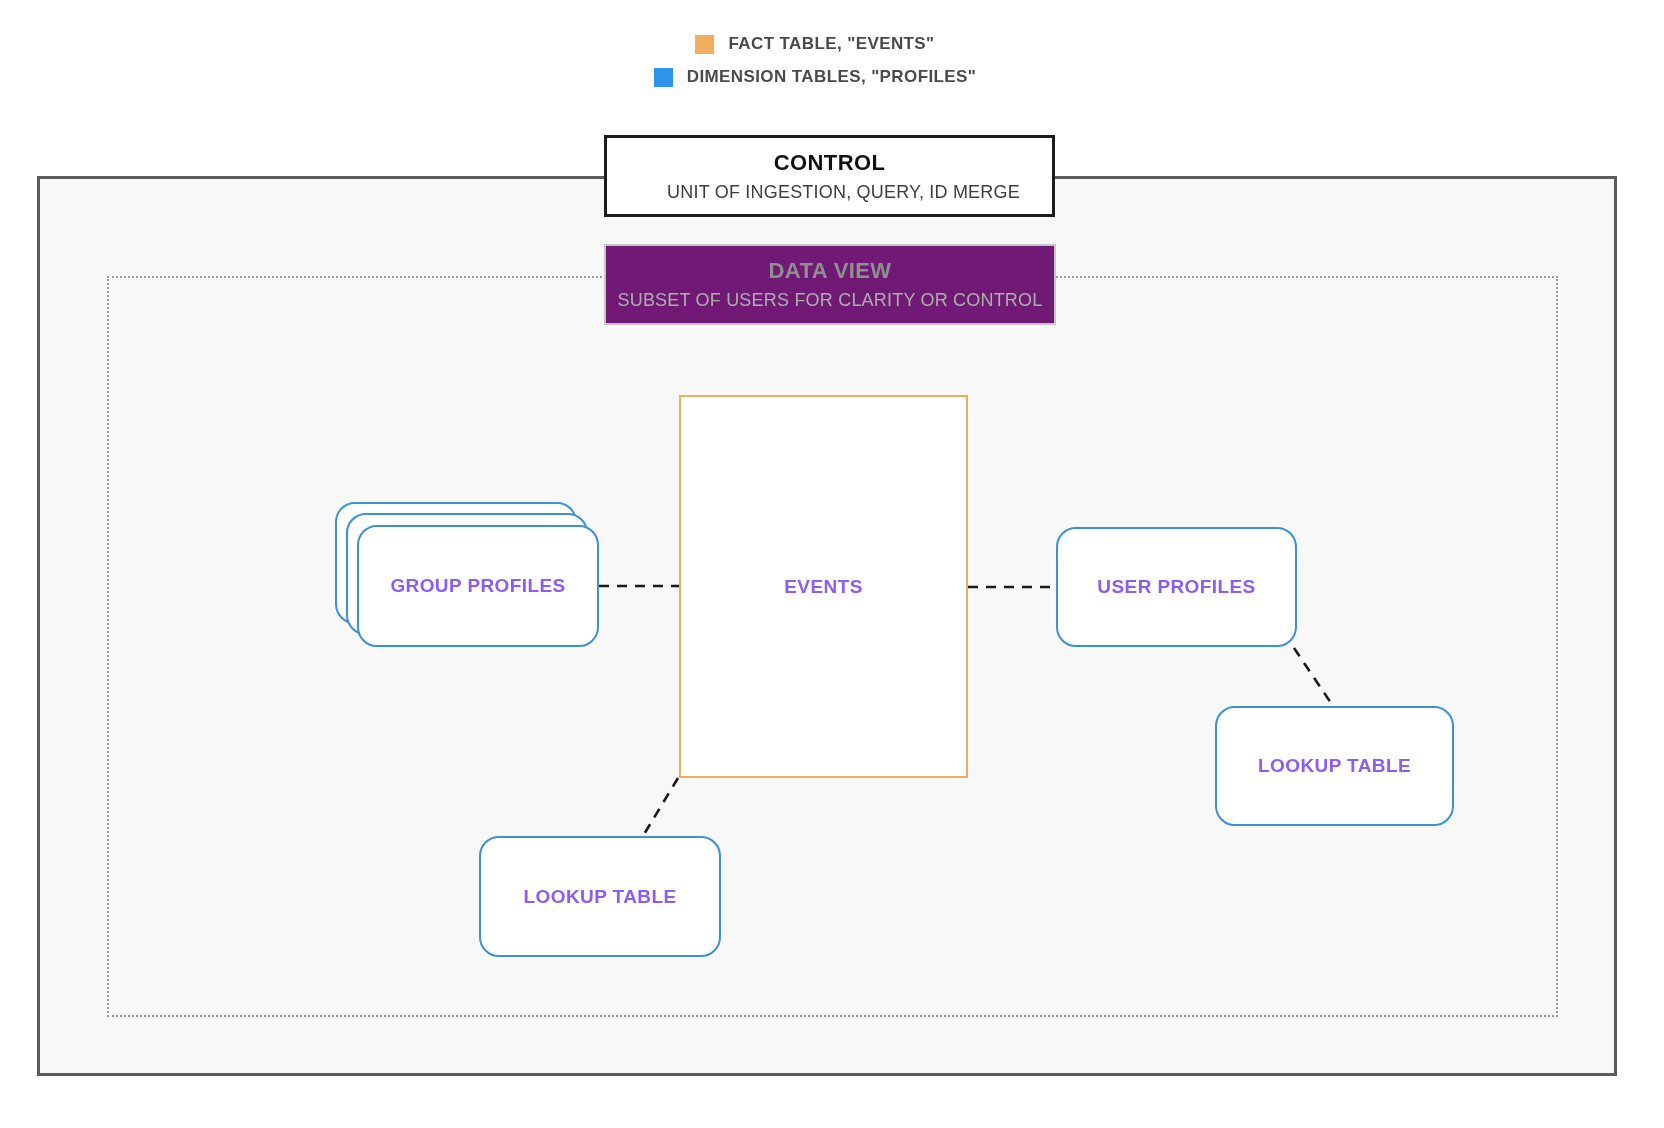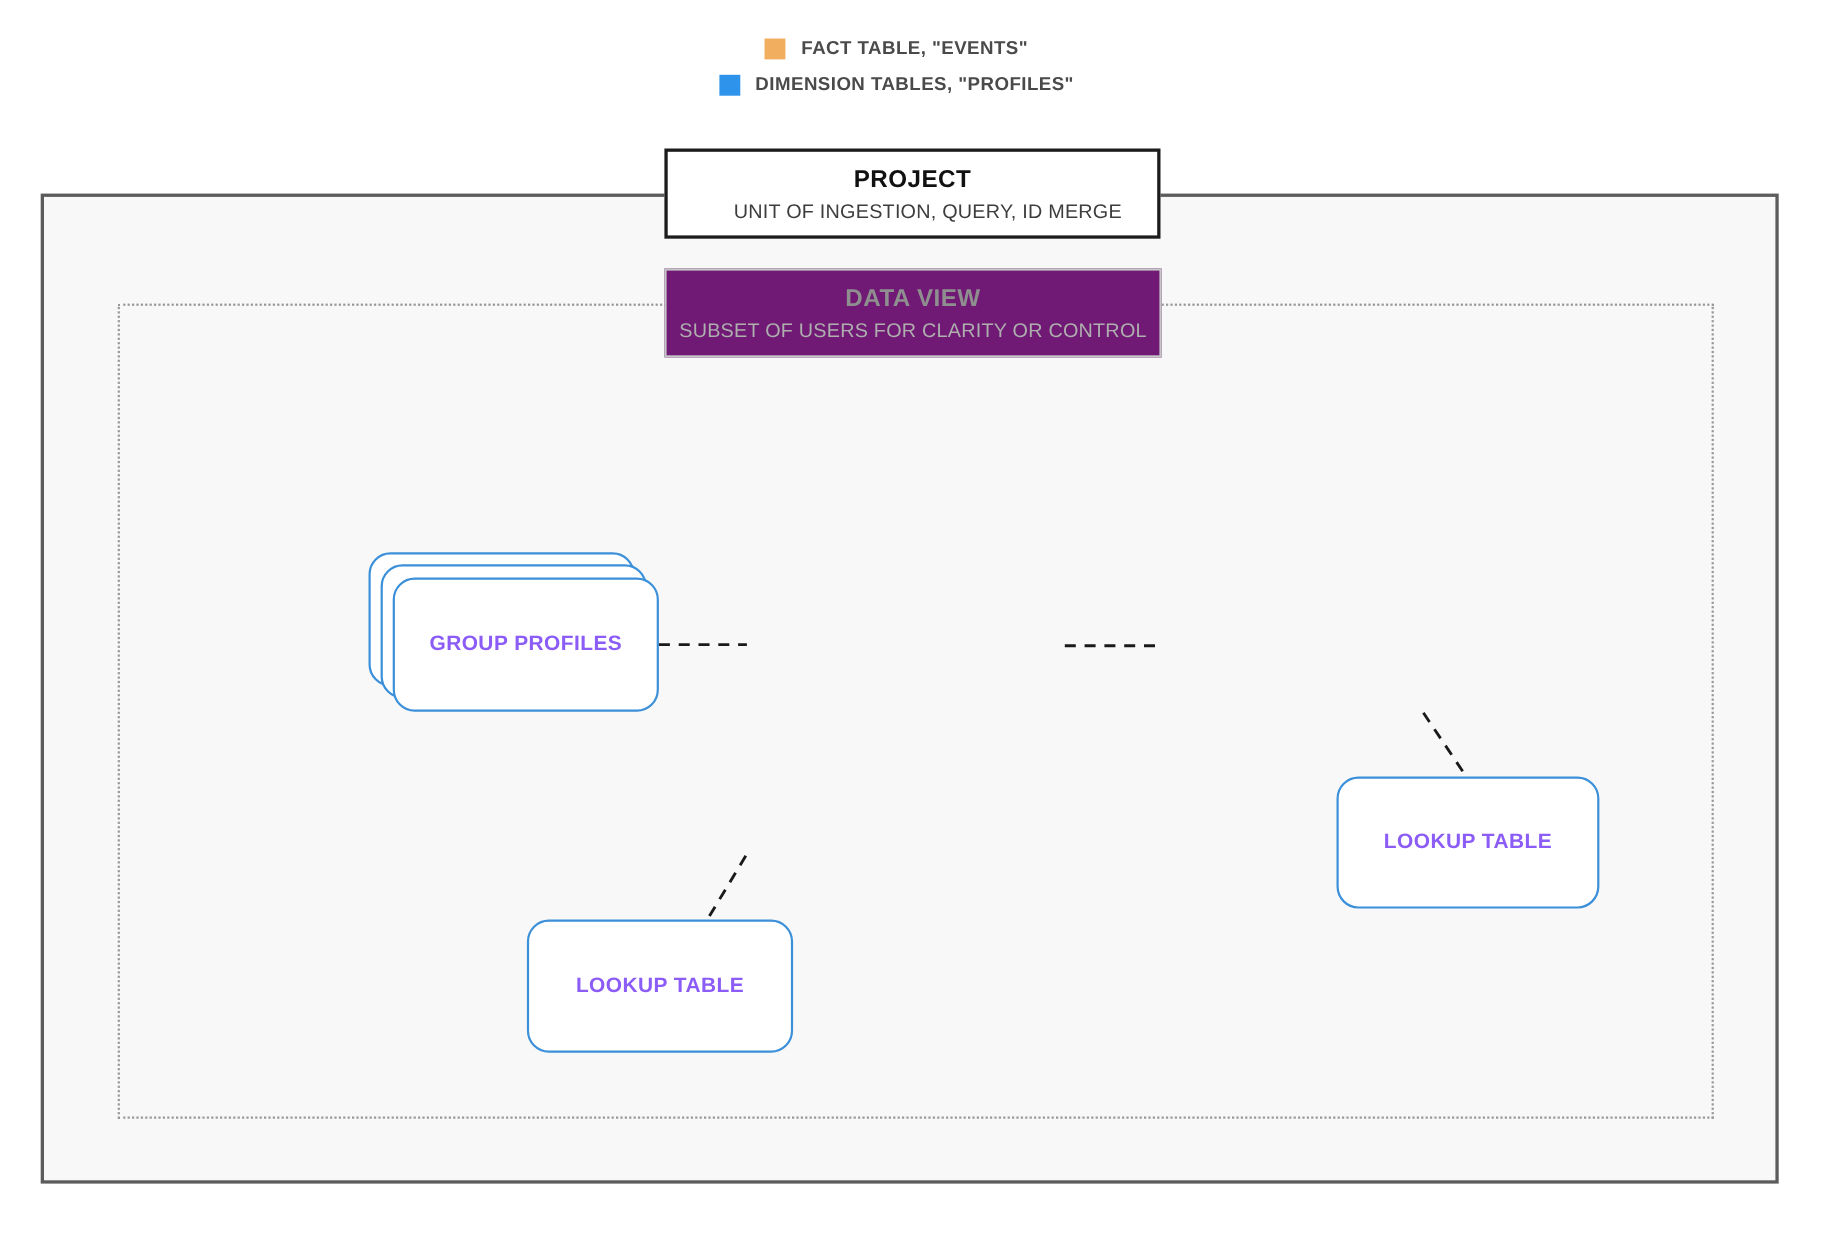--- a/index.html
+++ b/index.html
@@ -210,43 +210,49 @@
       <span class="legend-swatch" style="background: rgb(46, 147, 234);"></span>
       <span class="legend-label">DIMENSION TABLES, "PROFILES"</span>
     </div>
   </div>
 
   <div class="outer-box"></div>
 
   <div class="dotted-box"></div>
 
   <div class="title-box project-box">
-    <div class="tb-title">PROJECT</div>
+    <div class="tb-title">CONTROL</div>
     <div class="tb-subtitle">UNIT OF INGESTION, QUERY, ID MERGE</div>
   </div>
 
   <div class="title-box dataview-box">
     <div class="tb-title">DATA VIEW</div>
     <div class="tb-subtitle">SUBSET OF USERS FOR CLARITY OR CONTROL</div>
   </div>
 
   <svg class="connectors" width="1664" height="1128" viewBox="0 0 1664 1128">
     <line x1="599" y1="586" x2="679" y2="586" stroke="#1a1a1a" stroke-width="2.6" stroke-dasharray="10 8"></line>
     <line x1="968" y1="587" x2="1056" y2="587" stroke="#1a1a1a" stroke-width="2.6" stroke-dasharray="10 8"></line>
     <line x1="1294" y1="648" x2="1333" y2="706" stroke="#1a1a1a" stroke-width="2.6" stroke-dasharray="10 8"></line>
     <line x1="678" y1="778" x2="643" y2="836" stroke="#1a1a1a" stroke-width="2.6" stroke-dasharray="10 8"></line>
   </svg>
 
+  <div class="node fact-node">
+    <span class="node-label">EVENTS</span>
+  </div>
 
   <div class="stack-card stack-back"></div>
   <div class="stack-card stack-mid"></div>
   <div class="stack-card stack-front">
     <span class="node-label">GROUP PROFILES</span>
   </div>
 
+  <div class="node dim-node user-profiles-node">
+    <span class="node-label">USER PROFILES</span>
+  </div>
 
   <div class="node dim-node lookup-right-node">
     <span class="node-label">LOOKUP TABLE</span>
   </div>
 
   <div class="node dim-node lookup-left-node">
     <span class="node-label">LOOKUP TABLE</span>
   </div>
 
 </div>

